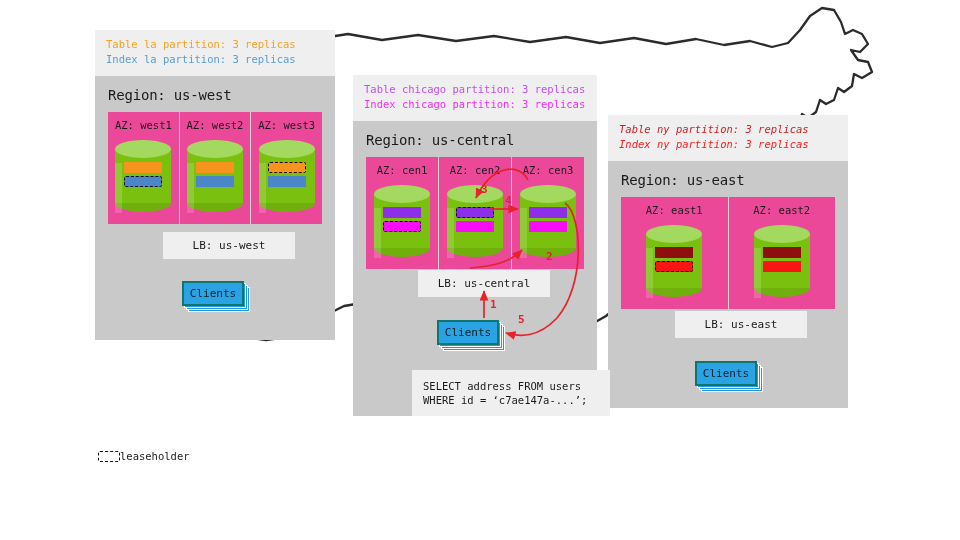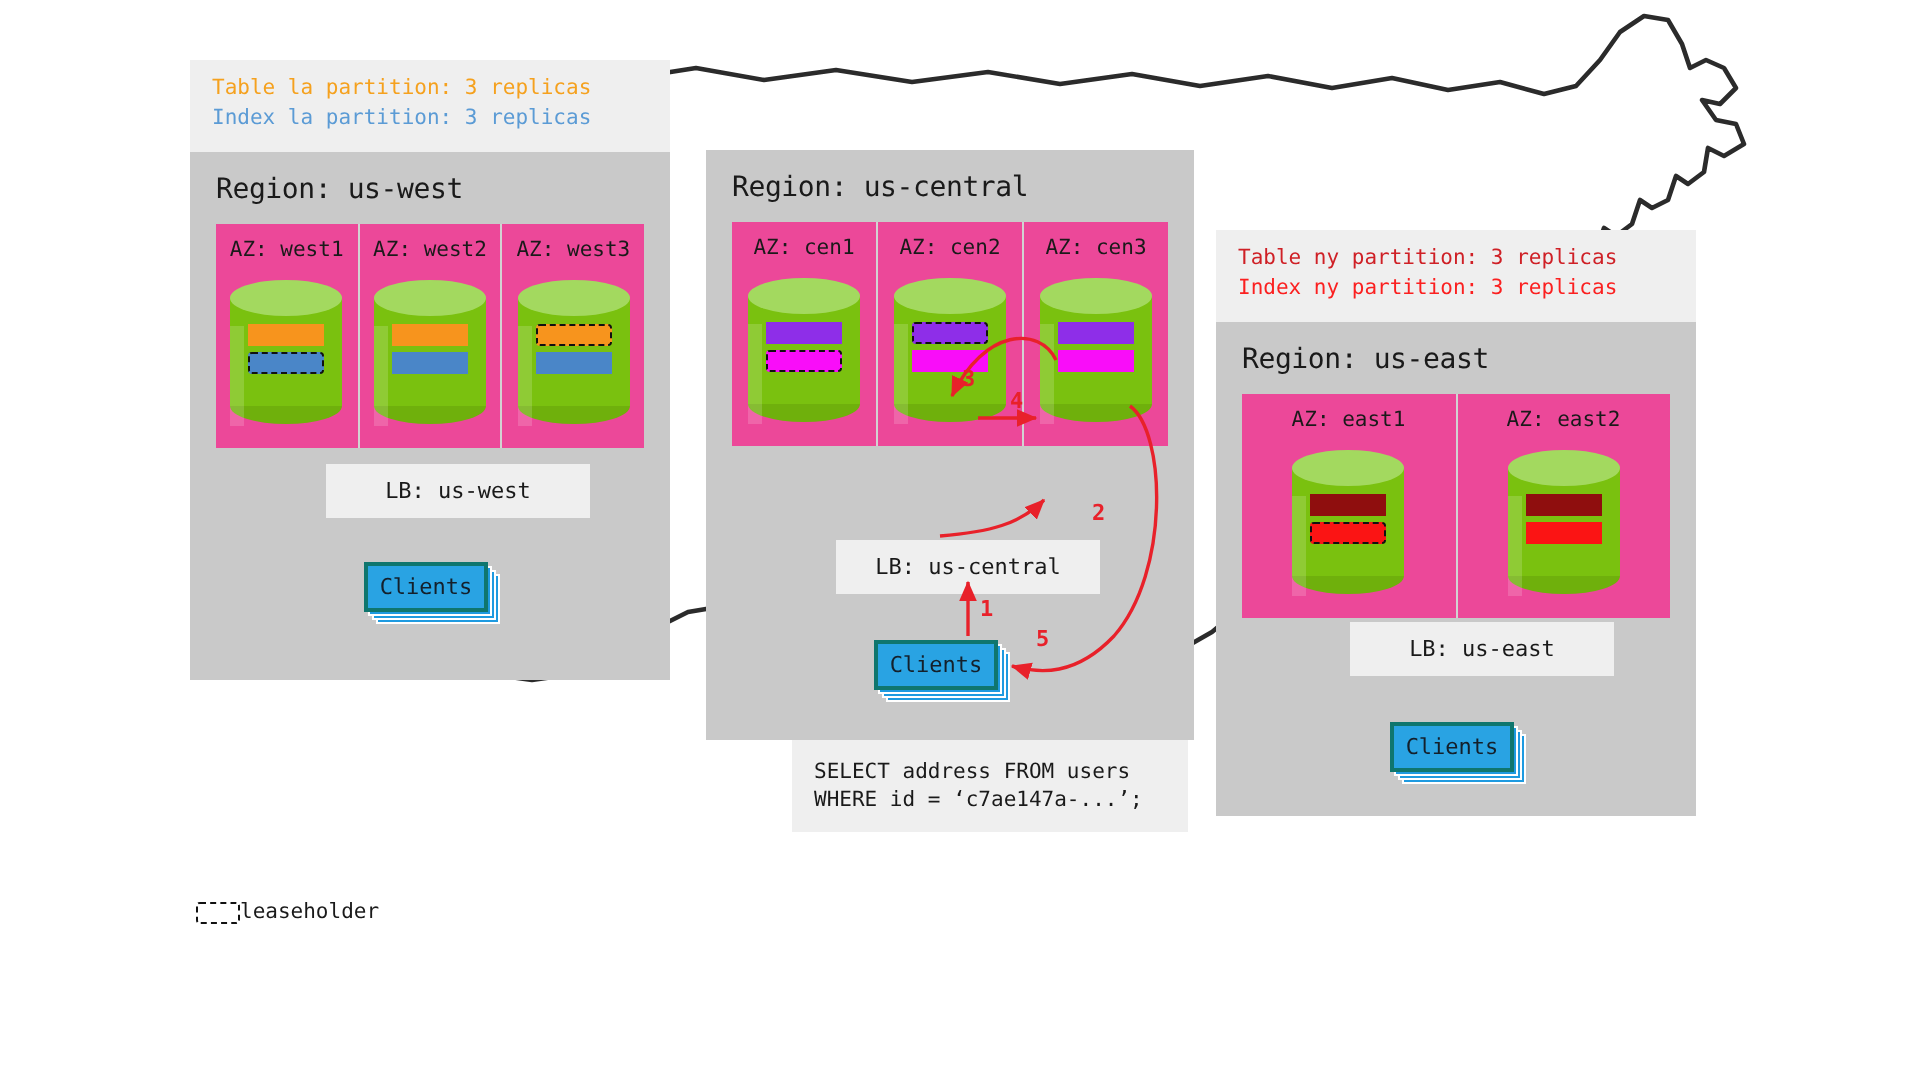--- a/index.html
+++ b/index.html
@@ -360,20 +360,24 @@
   </div>
   <div class="lb" style="left:163px;top:232px;width:104px;text-align:center;">LB: us-west</div>
   <div class="clients" style="left:182px;top:281px;">
     <i class="s3"></i>
     <i class="s2"></i>
     <i class="s1"></i>
     <div class="face">Clients</div>
   </div>
 
   <div class="region" style="left:353px;top:75px;width:244px;">
+    <div class="region-head" style="height:46px;">
+      <div style="color:#c34df0;">Table chicago partition: 3 replicas</div>
+      <div style="color:#f72ef7;">Index chicago partition: 3 replicas</div>
+    </div>
     <div class="region-body" style="height:295px;">
       <div class="region-title">Region: us-central</div>
       <div class="az-strip">
         <div class="az">
           <div class="az-label">AZ: cen1</div>
           <div class="cyl">
             <div class="cyl-bot"></div>
             <div class="cyl-body">
                 <div class="cyl-shade"></div>
               </div>
@@ -409,25 +413,25 @@
       </div>
     </div>
   </div>
   <div class="lb" style="left:418px;top:270px;width:104px;">LB: us-central</div>
   <div class="clients" style="left:437px;top:320px;">
     <i class="s3"></i>
     <i class="s2"></i>
     <i class="s1"></i>
     <div class="face">Clients</div>
   </div>
-  <div class="sqlnote" style="left:396px;top:370px;width:176px;">SELECT address FROM users
+  <div class="sqlnote" style="left:412px;top:370px;width:176px;">SELECT address FROM users
 WHERE id = ‘c7ae147a-...’;</div>
 
   <div class="region" style="left:608px;top:115px;width:240px;">
-    <div class="region-head" style="height:46px;">
+    <div class="region-head" style="height:46px;font-style:italic;">
       <div style="color:#cf2026;">Table ny partition: 3 replicas</div>
       <div style="color:#fb2020;">Index ny partition: 3 replicas</div>
     </div>
     <div class="region-body" style="height:247px;">
       <div class="region-title">Region: us-east</div>
       <div class="az-strip">
         <div class="az">
           <div class="az-label">AZ: east1</div>
           <div class="cyl">
             <div class="cyl-bot"></div>

